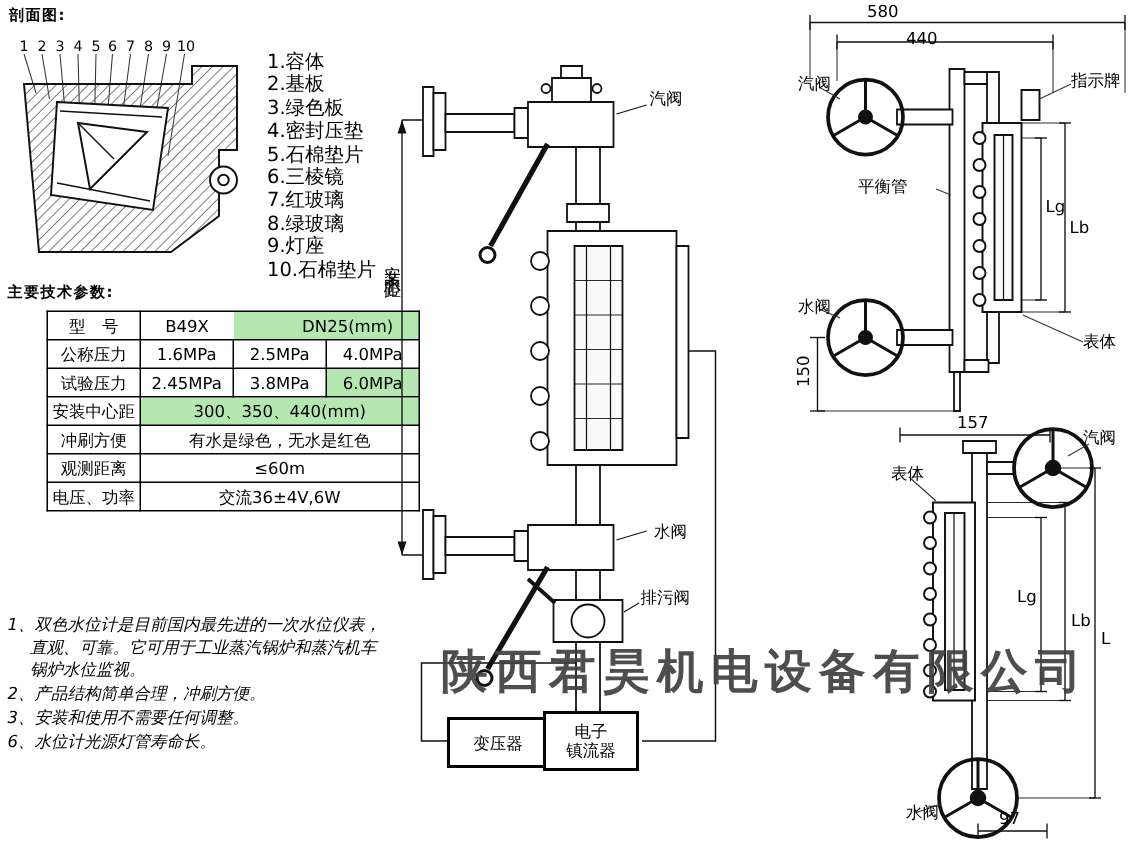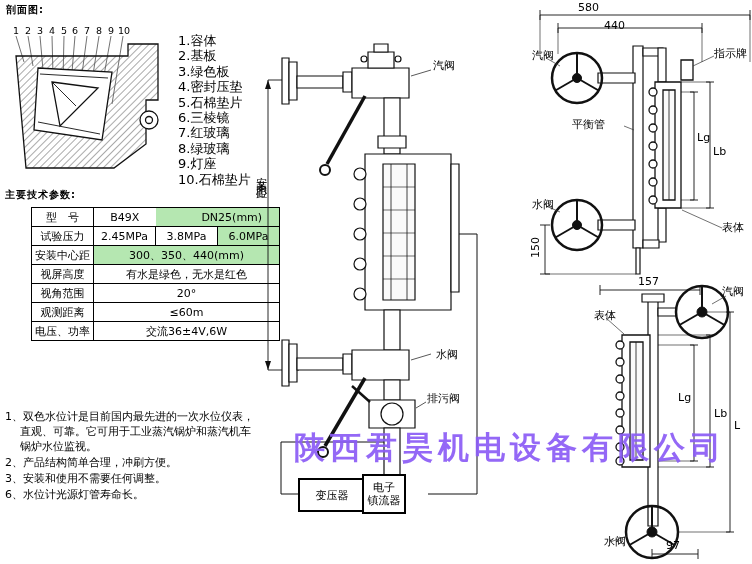--- a/index.html
+++ b/index.html
@@ -24,29 +24,29 @@
     border-collapse:collapse; table-layout:fixed; font-size:11px;margin-left:26px; }
   #specs-table td { border:1px solid #000; height:19px; text-align:center;
     padding:0 1px; overflow:hidden; white-space:nowrap; }
   #specs-table td.nr { border-right:none; }
   #specs-table td.nl { border-left:none;padding-left:30px; }
   .hl { background:#b5e7b1; }
 
   
   #features-list { position:absolute; left:5px; top:409px; width:256px;
     font-size:11px; line-height:15px; }
-  #features-list div { padding-left:15px; text-indent:-15px; margin-bottom:1px; }
+  #features-list div { padding-left:15px; text-indent:-15px; margin-bottom:1px;font-style:italic; }
 
   
   .combox { position:absolute; border:2px solid #000; display:flex;
     flex-direction:column; align-items:center; justify-content:center;
     font-size:11px; line-height:13px; background:#fff; }
 
   #watermark { position:absolute; left:294px; top:427px; font-size:31px;
-    font-weight:bold; color:#8b5cf6; letter-spacing:5px; white-space:nowrap;
+    font-weight:bold; color:#404040; letter-spacing:5px; white-space:nowrap;
     z-index:50; opacity:.92; }
 </style>
 </head>
 <body>
 
 <div id="page">
 
   <div class="heading" style="left:6px;top:3px">剖面图:</div>
 
   <svg style="left:8px;top:22px" width="172" height="160" viewBox="0 0 172 160">
@@ -113,36 +113,38 @@
         <col style="width:62px">
         <col style="width:62px">
       </colgroup>
     <tbody>
         <tr>
       <td>型　号</td>
       <td class="nr">B49X</td>
       <td class="nl hl" colspan="2">DN25(mm)</td>
     </tr>
     <tr>
+      <td>公称压力</td>
+      <td>1.6MPa</td>
+      <td>2.5MPa</td>
+      <td>4.0MPa</td>
+    </tr>
+    <tr>
       <td>试验压力</td>
       <td>2.45MPa</td>
       <td>3.8MPa</td>
       <td class="hl">6.0MPa</td>
     </tr>
     <tr>
       <td>安装中心距</td>
       <td class="hl" colspan="3">300、350、440(mm)</td>
     </tr>
     <tr>
-      <td>视屏高度</td>
+      <td>冲刷方便</td>
       <td colspan="3">有水是绿色，无水是红色</td>
-    </tr>
-    <tr>
-      <td>视角范围</td>
-      <td colspan="3">20°</td>
     </tr>
     <tr>
       <td>观测距离</td>
       <td colspan="3">≤60m</td>
     </tr>
     <tr>
       <td>电压、功率</td>
       <td colspan="3">交流36±4V,6W</td>
     </tr>
   </tbody>
@@ -222,21 +224,21 @@
     </g>
   </svg>
 
   <div class="lbl" style="left:433px;top:60px">汽阀</div>
   <div class="lbl" style="left:436px;top:349px">水阀</div>
   <div class="lbl" style="left:427px;top:393px">排污阀</div>
   <div class="lbl vert" style="left:254px;top:168px">安装中心距</div>
   <div class="combox" style="left:298px;top:478px;width:68px;height:34px">
     <span>变压器</span>
   </div>
-  <div class="combox" style="left:362px;top:474px;width:44px;height:40px">
+  <div class="combox" style="left:362px;top:474px;width:64px;height:40px">
     <span>电子</span>
     <span>镇流器</span>
   </div>
 
   <svg style="left:486px;top:0" width="266" height="284" viewBox="0 0 266 284">
     <g stroke="#111" stroke-width=".9">
       <line x1="54" y1="15" x2="264" y2="15"></line>
       <line x1="54" y1="10" x2="54" y2="20"></line>
       <line x1="264" y1="10" x2="264" y2="20"></line>
       <line x1="72" y1="28" x2="216" y2="28"></line>

